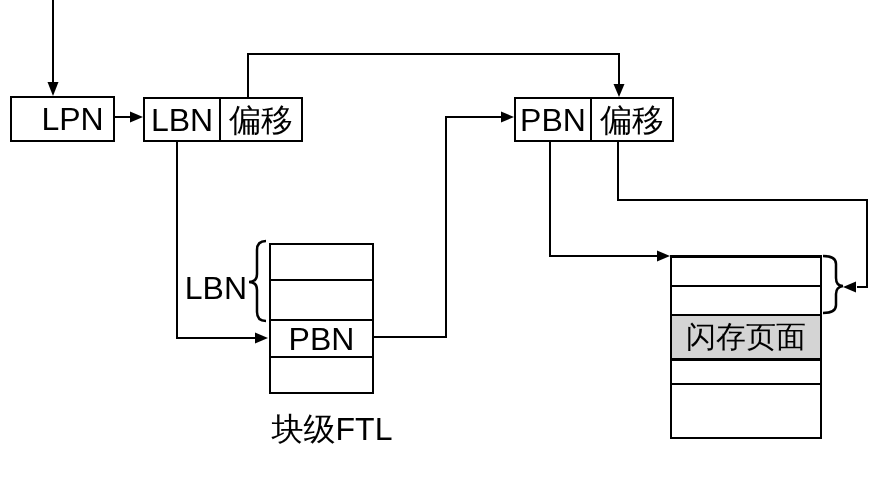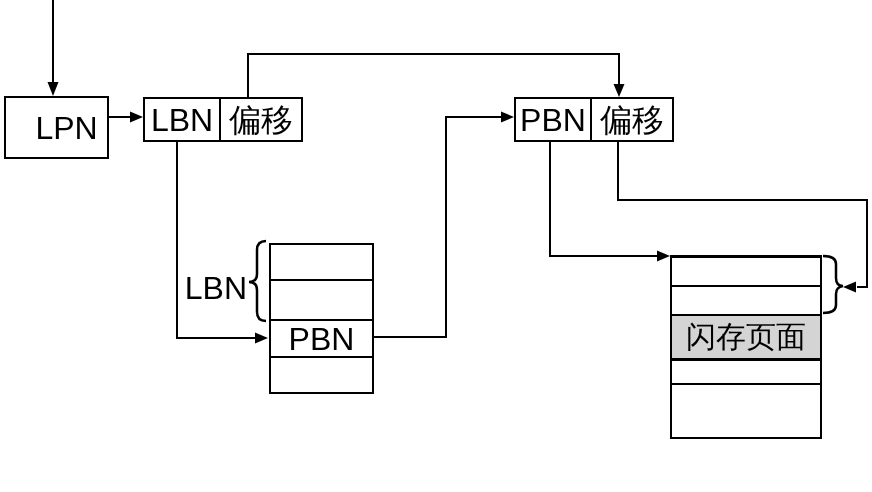--- a/index.html
+++ b/index.html
@@ -142,21 +142,21 @@
 
     <g>
       <path d="M266,241 Q257,241 257,250 L257,274 Q257,282 249,282 Q257,282 257,290 L257,312 Q257,321 266,321" stroke="#000000" stroke-width="2.5" fill="none"></path>
     </g>
 
     <g>
       <path d="M823,256 Q836,256 836,264 L836,278 Q836,286 843,286 Q836,287 836,294 L836,305 Q836,313 823,313" stroke="#000000" stroke-width="2.5" fill="none"></path>
     </g>
   </svg>
 
-  <div class="box" style="left:4px; top:96px; width:105px; height:63px;padding-left:20px;">
+  <div class="box" style="left:10px; top:96px; width:105px; height:46px;padding-left:20px;">
     <span>LPN</span>
   </div>
 
   <div class="split-box" style="left:143px; top:97px; width:160px; height:45px;">
     <div class="cell first">
       <span>LBN</span>
     </div>
     <div class="cell second">
       <span>偏移</span>
     </div>
@@ -175,20 +175,21 @@
     <div class="row" style="height:34px;"></div>
     <div class="row sep" style="height:40px;"></div>
     <div class="row sep" style="height:37px;">
       <span>PBN</span>
     </div>
     <div class="row sep" style="height:36px;"></div>
   </div>
 
   <div class="brace-label" style="left:167px; top:272px; width:80px;">LBN</div>
 
+  <div class="caption" style="left:252px; top:413px; width:160px;">块级FTL</div>
 
   <div class="vtable" id="flash-block" style="left:670px; top:255px; width:152px; height:184px;">
     <div class="row" style="height:27px;"></div>
     <div class="row sep" style="height:29px;"></div>
     <div class="row sep highlight" style="height:45px;">
       <span>闪存页面</span>
     </div>
     <div class="row sep" style="height:24px;"></div>
     <div class="row sep" style="height:54px;"></div>
   </div>

